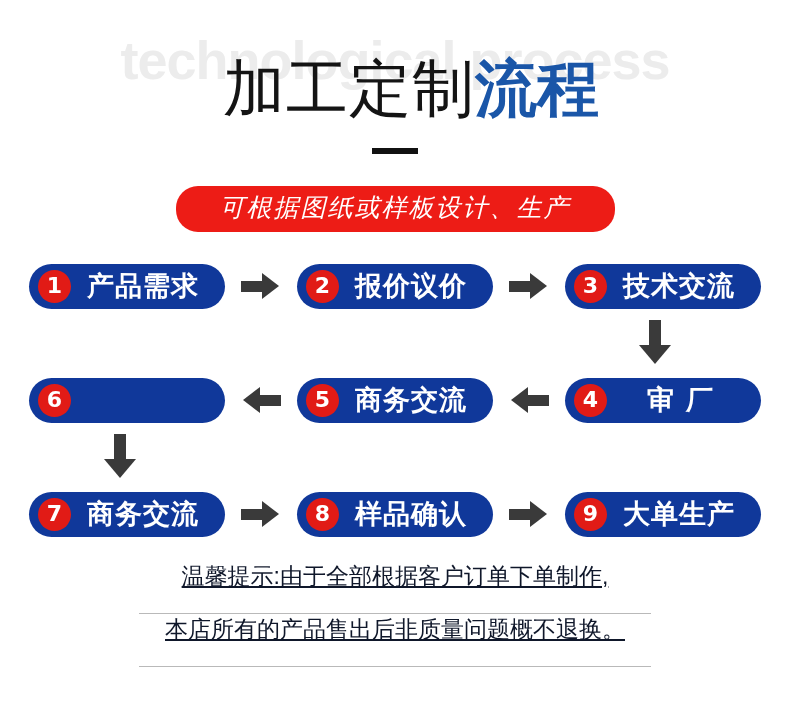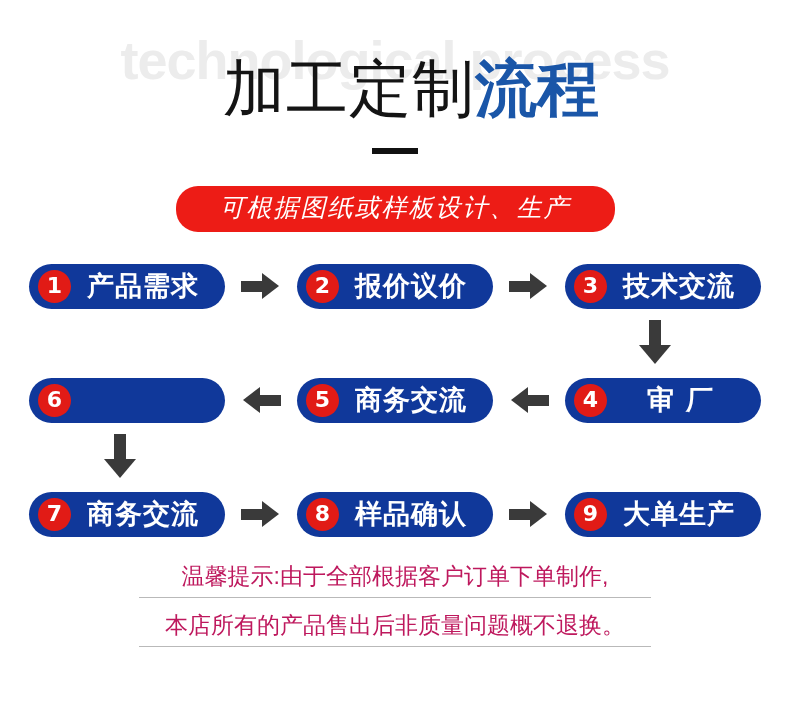--- a/index.html
+++ b/index.html
@@ -224,27 +224,28 @@
     left: 0;
     width: 790px;
     text-align: center;
   }
   .note-line {
     display: block;
     width: 512px;
     margin: 0 auto;
     font-size: 23px;
     line-height: 1.0;
-    color: #be185d;
+    color: #0f172a;
     letter-spacing: 0px;
-    padding-bottom: 9px;
+    padding-bottom: 25px;
     border-bottom: 1px solid #b9b9b9;
     white-space: nowrap;
-  }
-  .note-line + .note-line { margin-top: 16px; }
+    text-decoration: underline;
+  }
+  .note-line + .note-line { margin-top: 4px; }
 </style>
 </head>
 <body>
 
 <div id="page">
 
   <div class="header">
     <div class="watermark">technological process</div>
     <div class="title">
       <span class="t-black">加工定制</span><span class="t-blue">流程</span>

